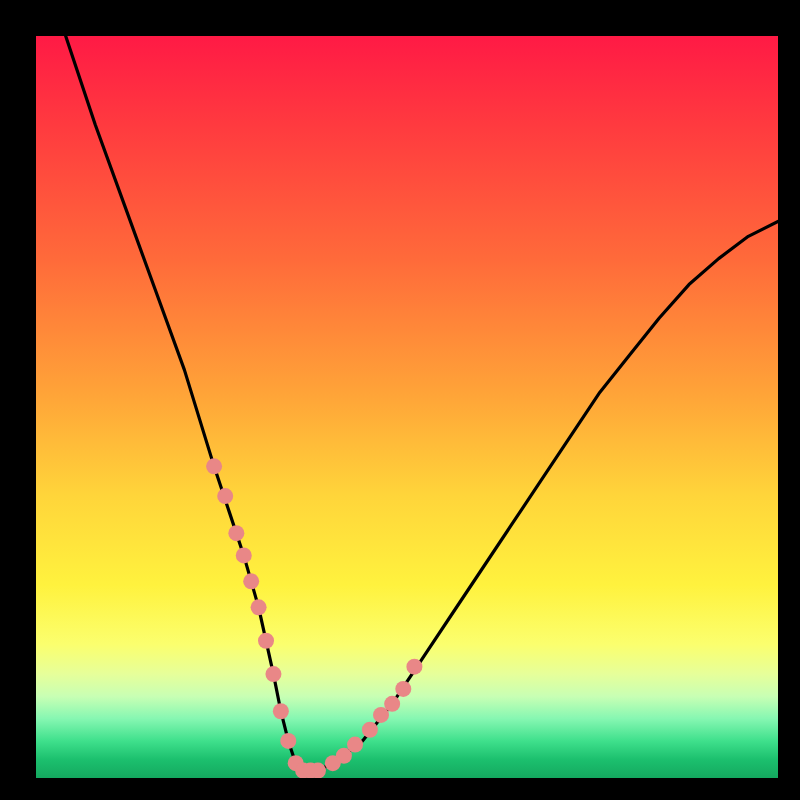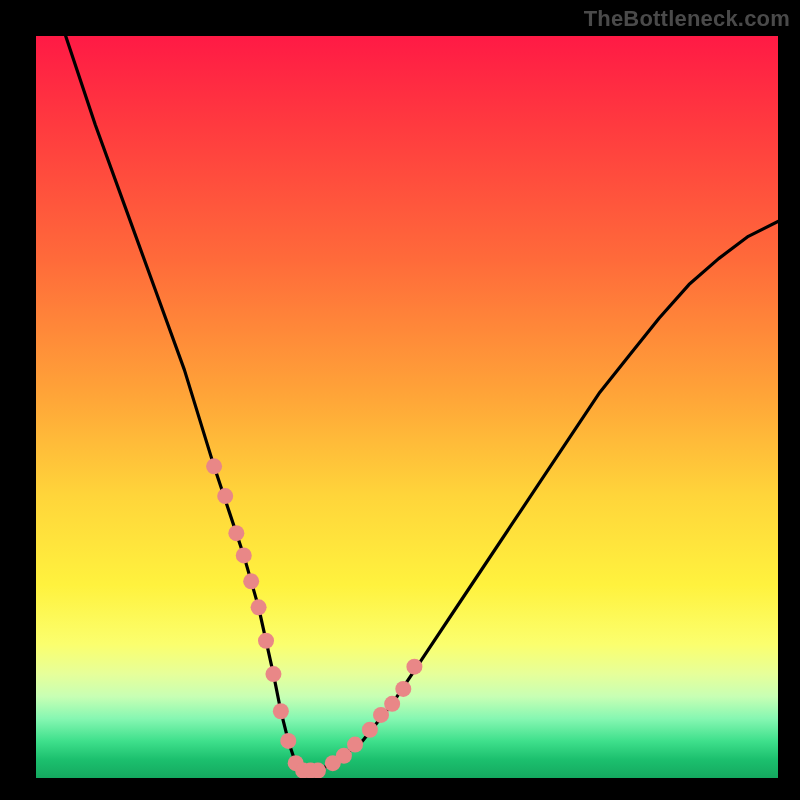--- a/index.html
+++ b/index.html
@@ -83,15 +83,14 @@
         <circle cx="307.93" cy="719.74" r="8" fill="#e98787"></circle>
         <circle cx="319.06" cy="708.61" r="8" fill="#e98787"></circle>
         <circle cx="333.90" cy="693.77" r="8" fill="#e98787"></circle>
         <circle cx="345.03" cy="678.93" r="8" fill="#e98787"></circle>
         <circle cx="356.16" cy="667.80" r="8" fill="#e98787"></circle>
         <circle cx="367.29" cy="652.96" r="8" fill="#e98787"></circle>
         <circle cx="378.42" cy="630.70" r="8" fill="#e98787"></circle>
       </svg>
   </div>
 
-  <div class="watermark">TheBottleneck.com</div>
 
 </div>
 
 </body></html>

